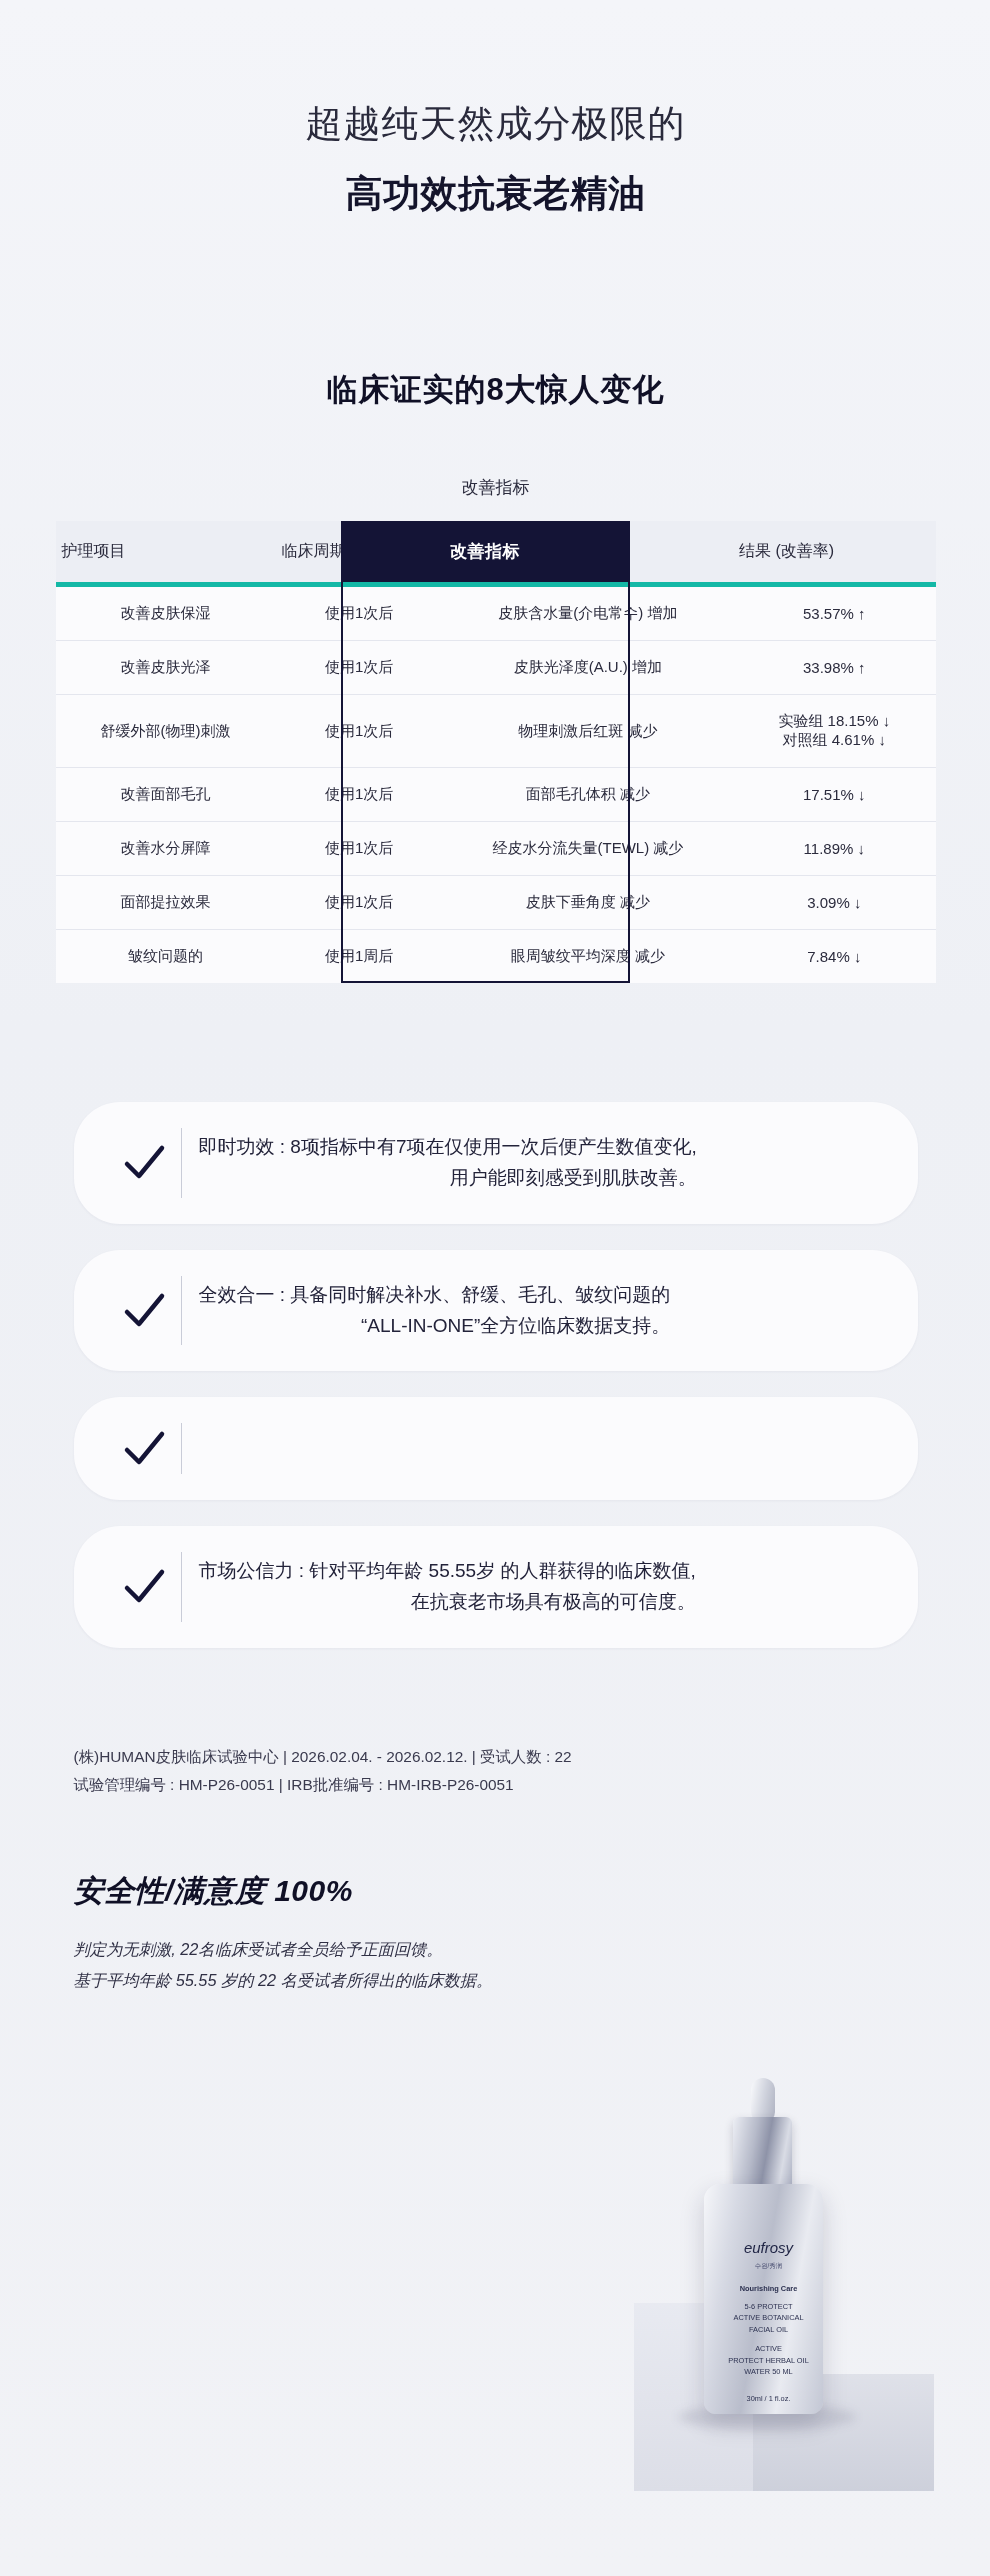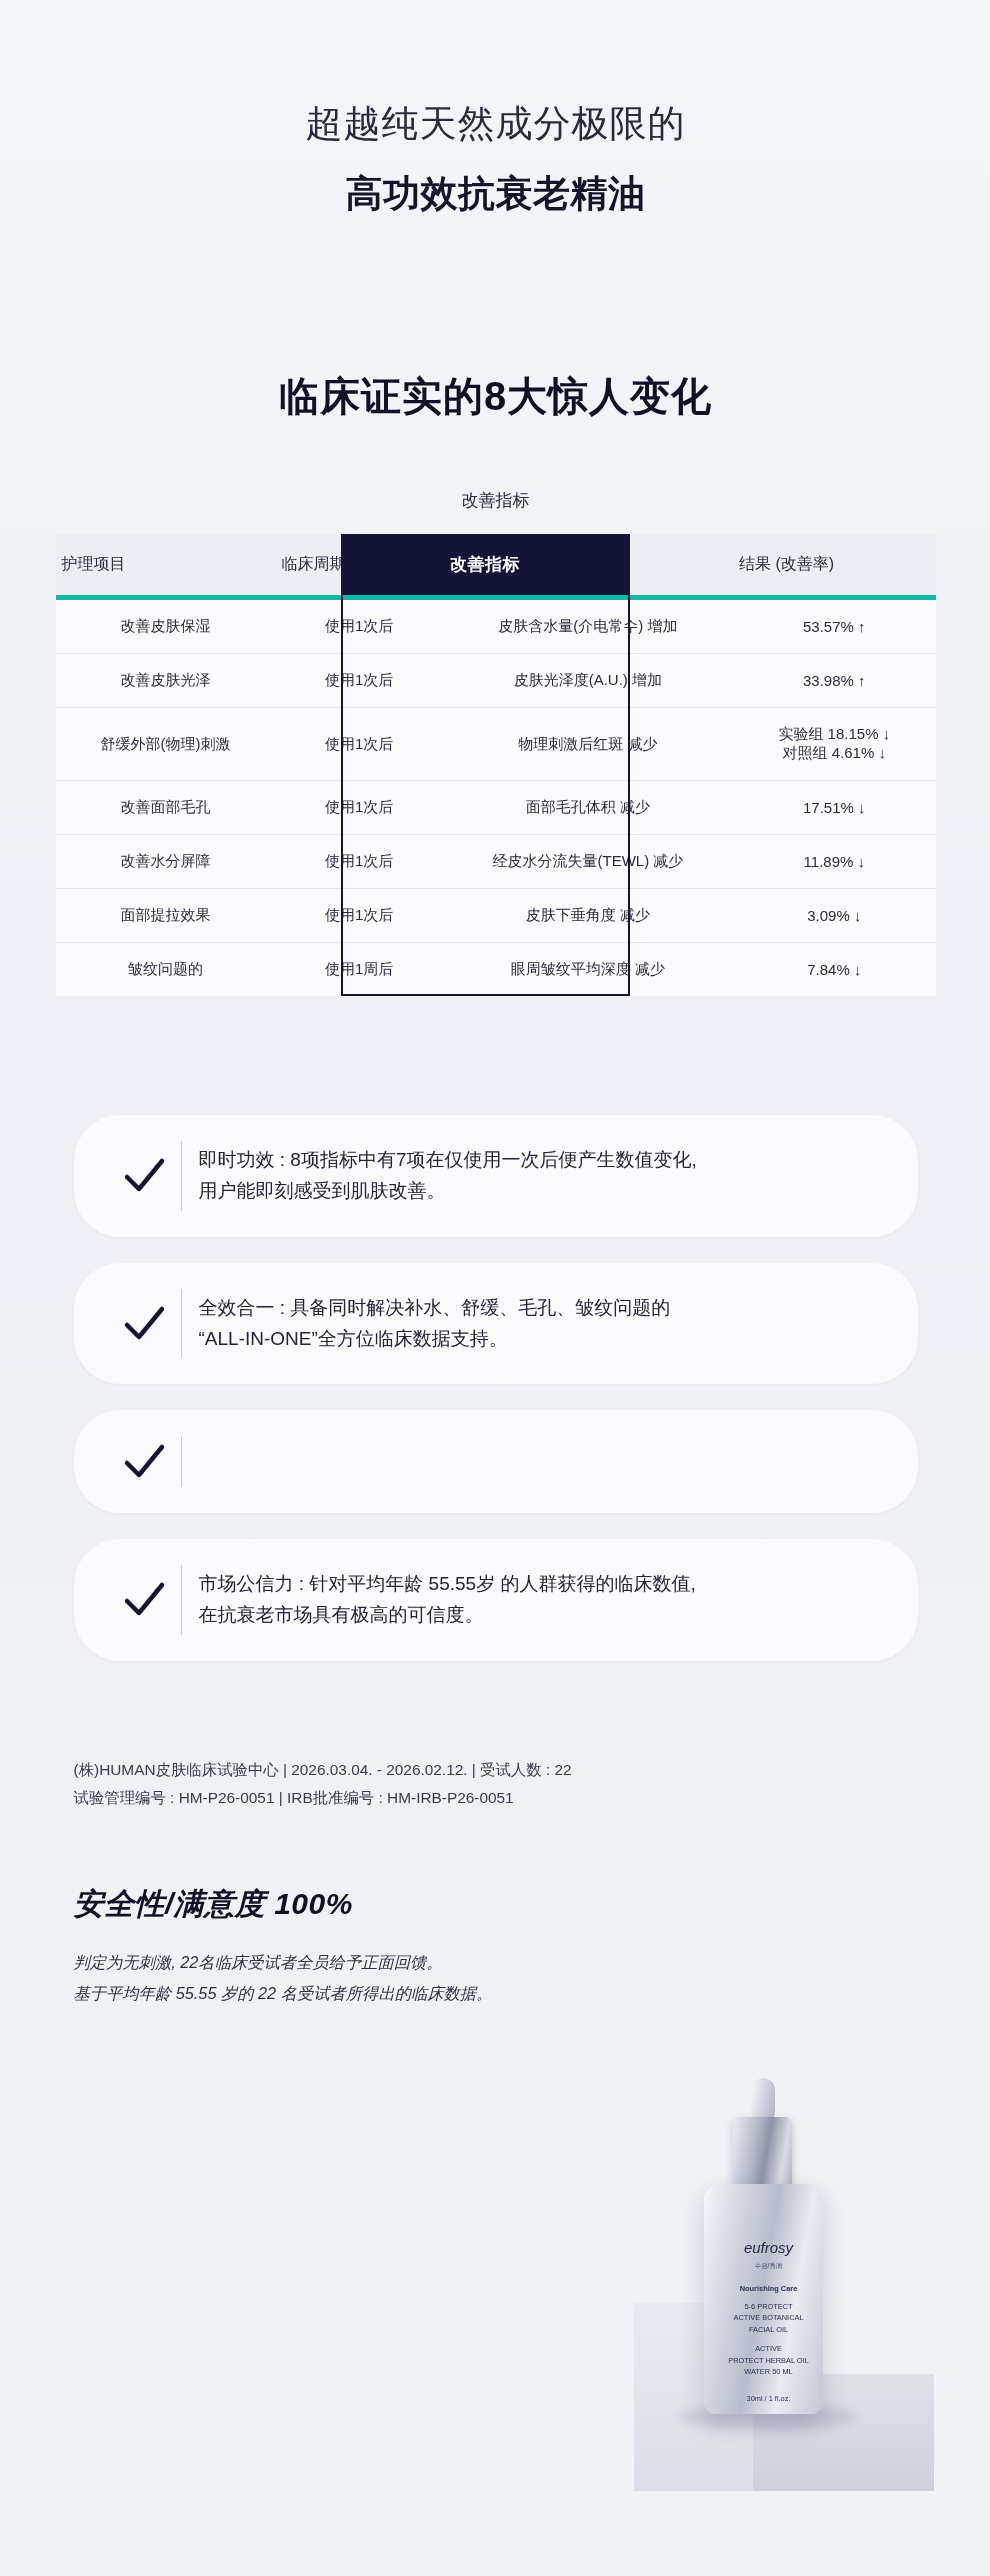--- a/index.html
+++ b/index.html
@@ -39,21 +39,21 @@
   }
 
   
   .section-title-wrap {
     margin-top: 149px;
     text-align: center;
   }
   .section-title {
     display: inline-block;
     position: relative;
-    font-size: 40px;
+    font-size: 31px;
     font-weight: 700;
     color: #101026;
     letter-spacing: 1px;
     padding: 0 8px 4px 8px;
   }
   .section-title::after {
     content: "";
     position: absolute;
     left: 0; right: 0; bottom: 2px;
     height: 11px;
@@ -133,20 +133,21 @@
     border-left: 2px solid #141436;
     border-right: 2px solid #141436;
     border-bottom: 2px solid #141436;
     pointer-events: none;
   }
 
   
   .cards {
     margin: 119px auto 0 auto;
     width: 844px;
+    text-align: right;
   }
   .card {
     position: relative;
     background: #fbfbfd;
     border-radius: 46px;
     padding: 30px 40px 30px 125px;
     margin-bottom: 26px;
     min-height: 103px;
     display: flex;
     align-items: center;
@@ -415,21 +416,21 @@
       <span class="bar"></span>
       <p>
         <span>市场公信力 : 针对平均年龄 55.55岁 的人群获得的临床数值,</span><br>
         <span>在抗衰老市场具有极高的可信度。</span>
       </p>
     </div>
 
   </div>
 
   <div class="credits">
-    <div>(株)HUMAN皮肤临床试验中心 | 2026.03.04. - 2026.02.12. | 受试人数 : 22</div>
+    <div>(株)HUMAN皮肤临床试验中心 | 2026.02.04. - 2026.02.12. | 受试人数 : 22</div>
     <div>试验管理编号 : HM-P26-0051 | IRB批准编号 : HM-IRB-P26-0051</div>
   </div>
 
   <div class="safety">
     <h2>安全性/满意度 100%</h2>
     <p>
       <span>判定为无刺激, 22名临床受试者全员给予正面回馈。</span><br>
       <span>基于平均年龄 55.55 岁的 22 名受试者所得出的临床数据。</span>
     </p>
   </div>

